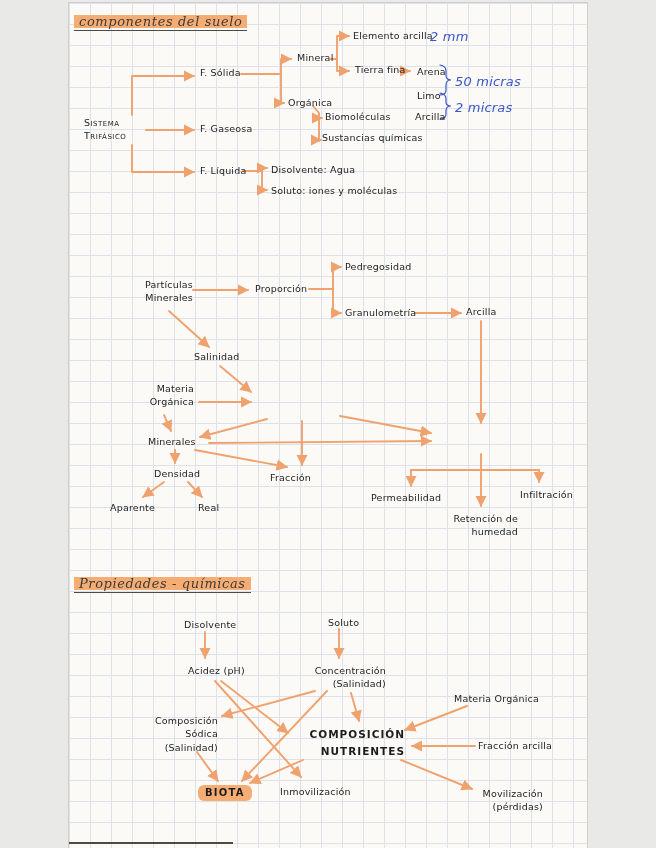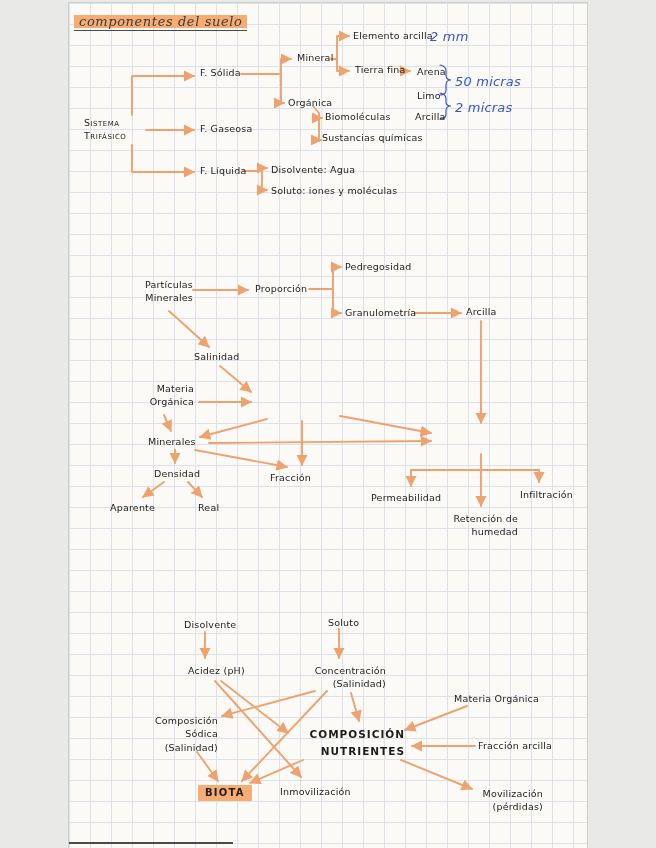--- a/index.html
+++ b/index.html
@@ -20,21 +20,21 @@
     position:absolute; font-size:9.5px; line-height:1.4; letter-spacing:.2px;
     color:var(--ink,#1d1d1d); white-space:pre-line;
   }
   .sc  { font-variant:small-caps; letter-spacing:.5px; }
   .ctr { text-align:right; }
   .big { font-size:14.5px; font-weight:bold; letter-spacing:1.5px;
          text-decoration:underline; text-underline-offset:3px; }
   .med { font-size:10.5px; font-weight:bold; letter-spacing:1px; line-height:1.6; }
   .blue { position:absolute; font-size:13px; font-style:italic; letter-spacing:.2px;
           color:var(--blue,#3a56c8); white-space:pre-line; }
-  .hl { background:var(--hl,#f6ad74); border-radius:1px; padding:1px 7px;
+  .hl { background:var(--hl,#f6ad74); border-radius:6px; padding:1px 7px;
         font-weight:bold; letter-spacing:1.2px; font-size:10px; }
   .section-title {
     position:absolute; font-family:"DejaVu Serif", serif; font-style:italic;
     font-size:13px; letter-spacing:.6px; color:#3b3b3b; padding:1px 5px;
     background:linear-gradient(rgba(246,173,116,0) 12%, var(--hl,#f6ad74) 12%, var(--hl,#f6ad74) 88%, rgba(246,173,116,0) 88%);
     border-bottom:1.5px solid #4a4a46;
   }
   .scan-mark { position:absolute; background:#4a4a46; }
 </style>
 </head>
@@ -141,20 +141,21 @@
   <div class="node" style="left:79px;top:432px">Minerales</div>
   <div class="node" style="left:85px;top:464px">Densidad</div>
   <div class="node" style="left:201px;top:468px">Fracción</div>
   <div class="node" style="left:302px;top:488px">Permeabilidad</div>
   <div class="node" style="left:451px;top:485px">Infiltración</div>
   <div class="node" style="left:41px;top:498px">Aparente</div>
   <div class="node" style="left:129px;top:498px">Real</div>
   <div class="node ctr" style="left:375px;top:509px;width:74px">Retención de
 humedad</div>
 
+  <div class="section-title" style="left:5px;top:572px">Propiedades - químicas</div>
 
   <div class="node" style="left:115px;top:615px">Disolvente</div>
   <div class="node" style="left:259px;top:613px">Soluto</div>
   <div class="node" style="left:119px;top:661px">Acidez (pH)</div>
   <div class="node ctr" style="left:243px;top:661px;width:74px">Concentración
 (Salinidad)</div>
   <div class="node" style="left:385px;top:689px">Materia Orgánica</div>
   <div class="node ctr" style="left:85px;top:711px;width:64px">Composición
 Sódica
 (Salinidad)</div>

